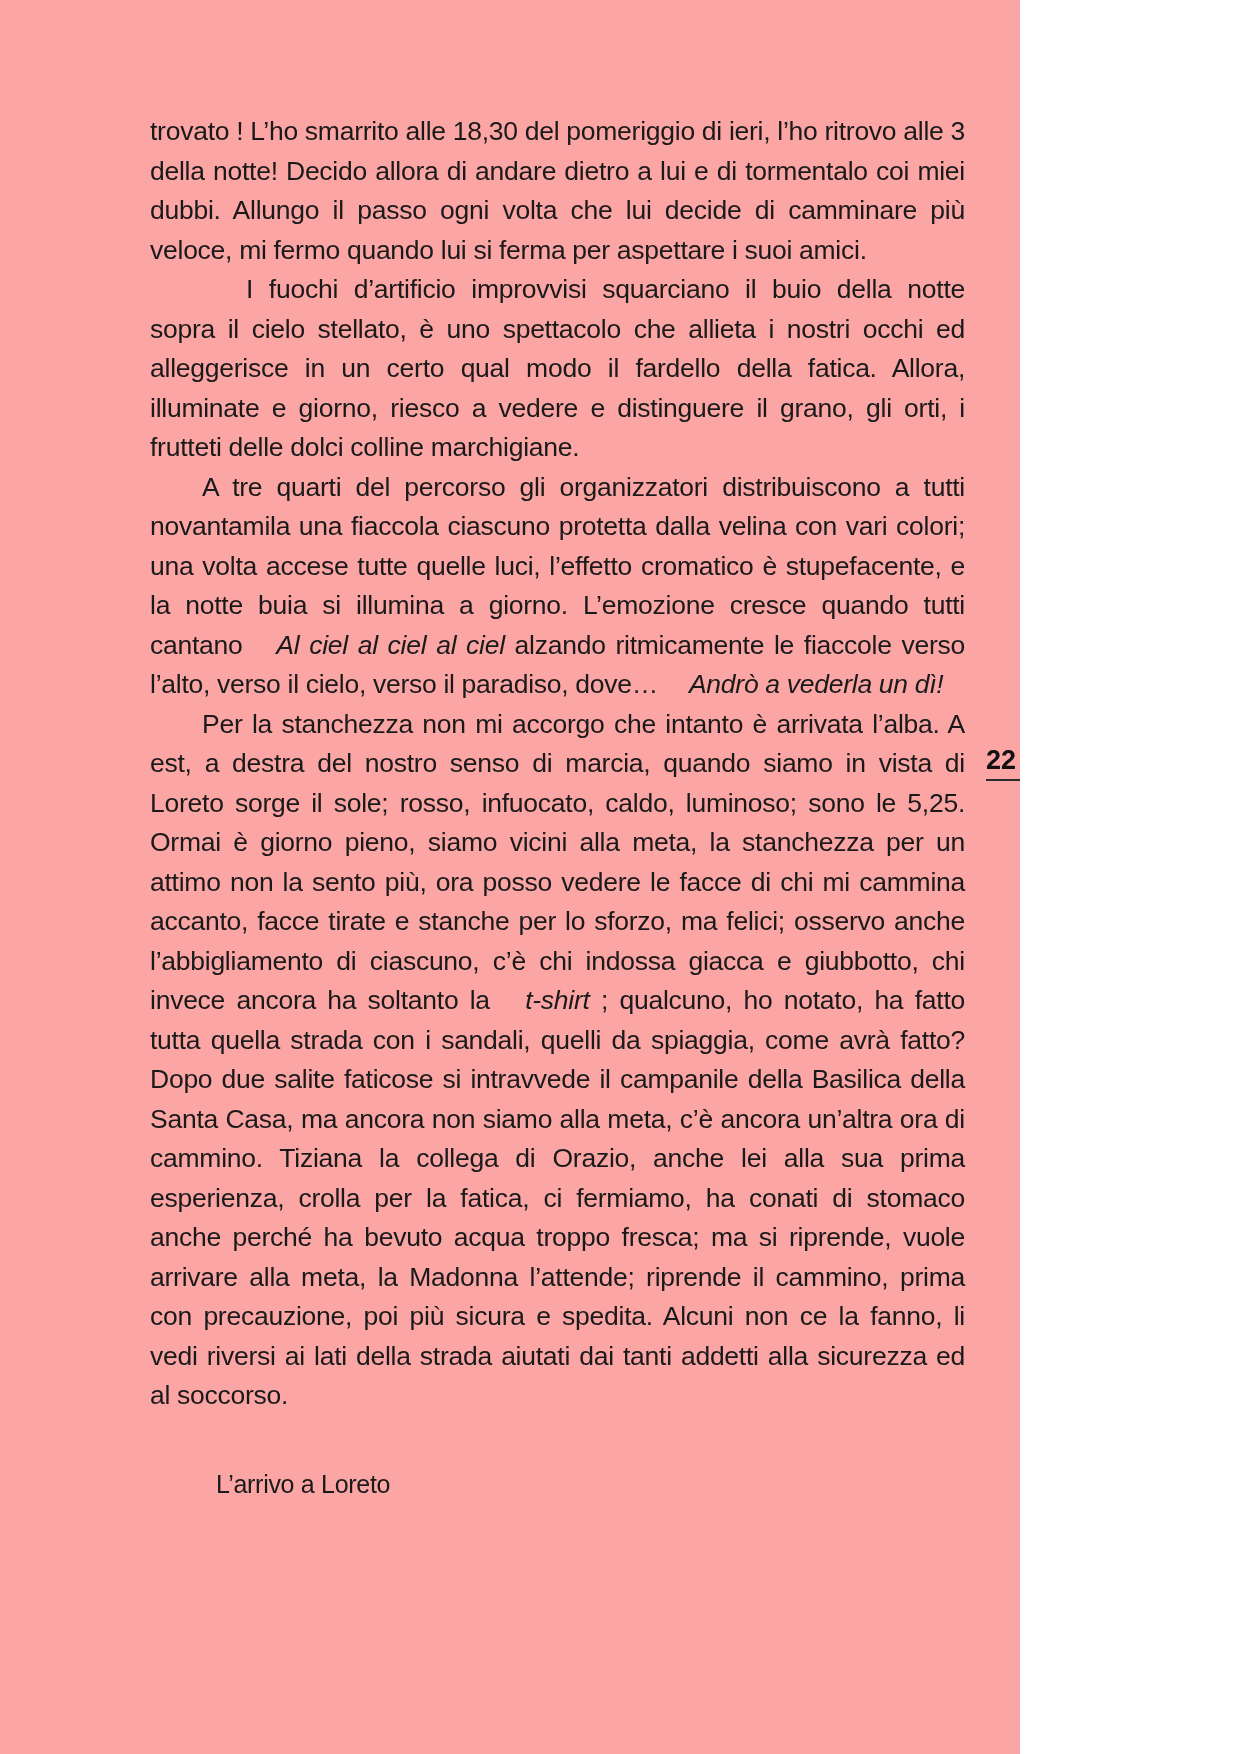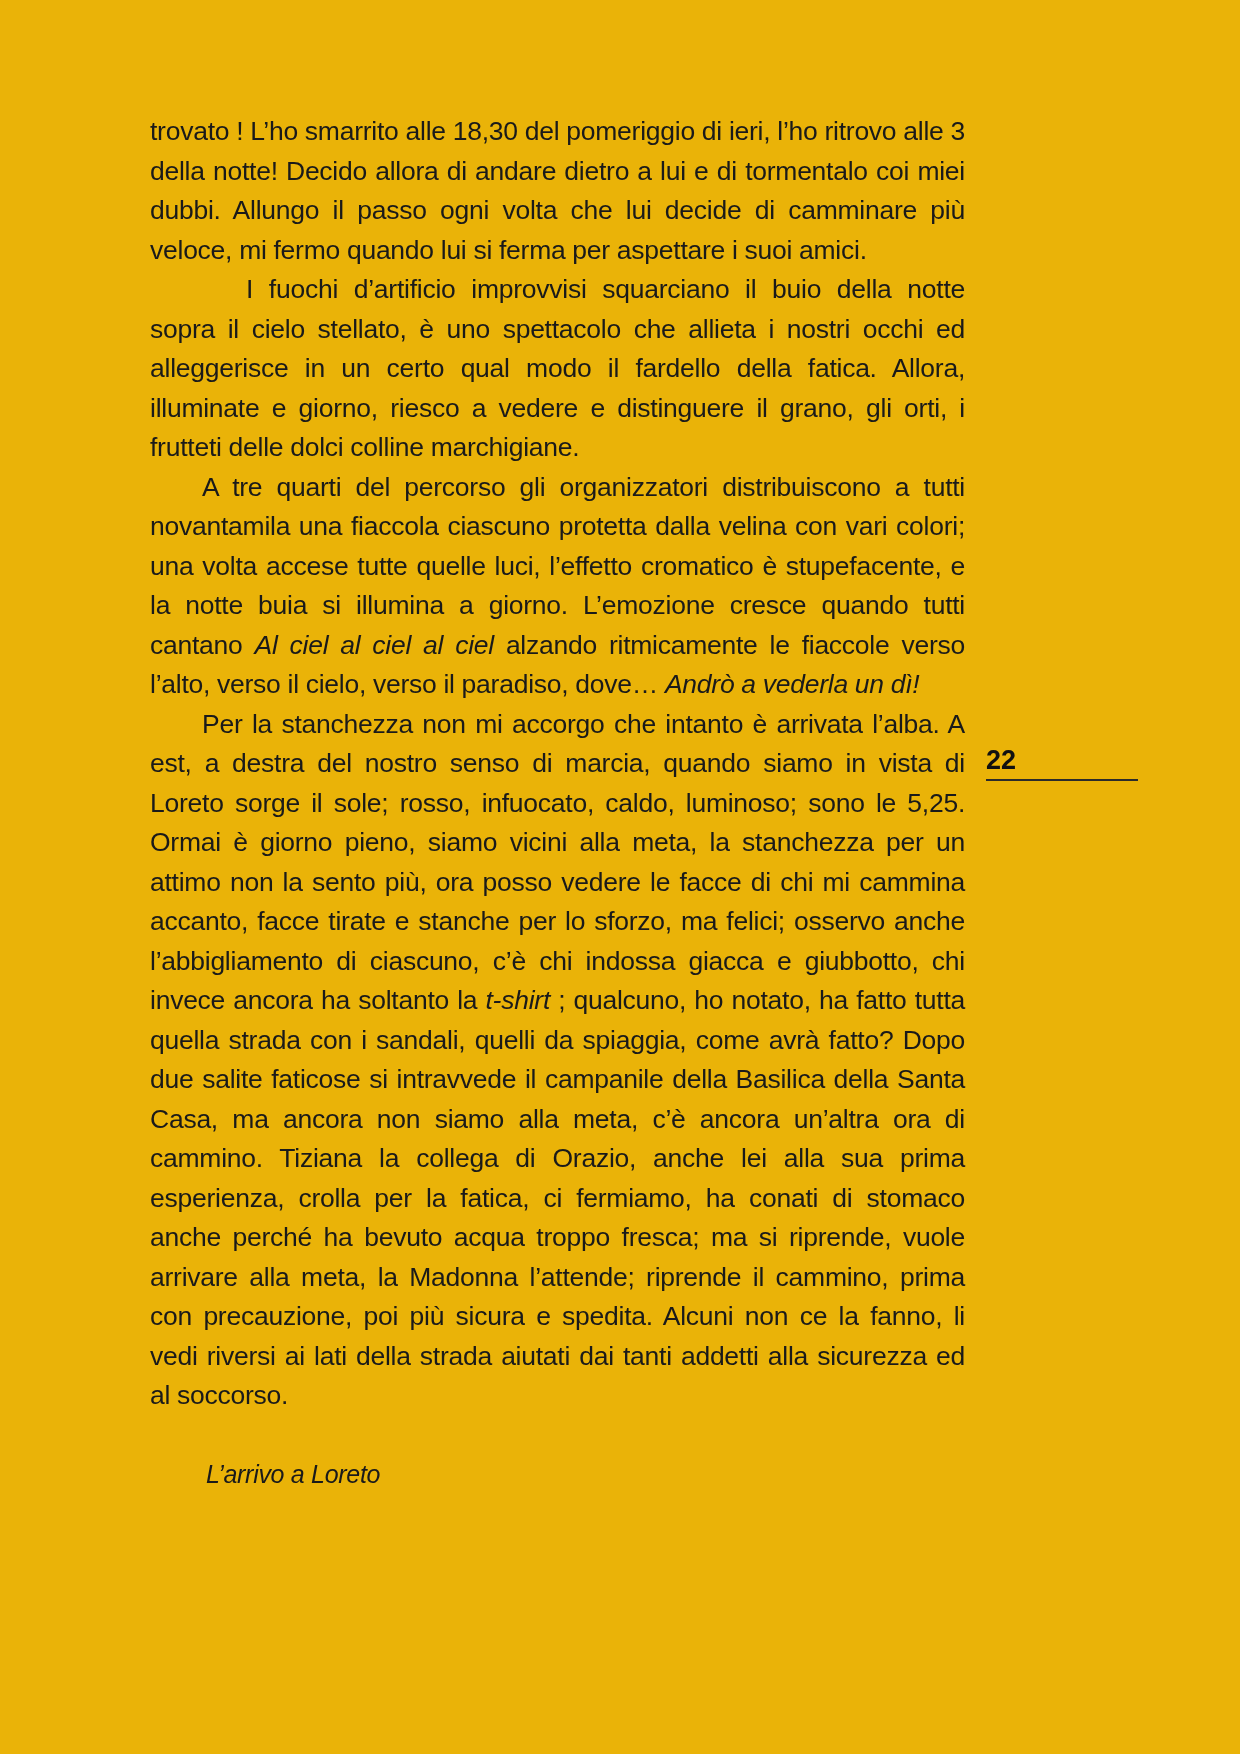--- a/index.html
+++ b/index.html
@@ -2,23 +2,23 @@
 <html><head>
 <meta charset="utf-8">
 <style>
   html, body {
     margin: 0;
     padding: 0;
     background: #ffffff;
   }
   .page {
     position: relative;
-    width: 1240px;
+    width: 1020px;
     height: 1754px;
-    background: #eab308;
+    background: #fca5a5;
     box-sizing: border-box;
     overflow: hidden;
     font-family: "Liberation Sans", sans-serif;
   }
   .text-column {
     position: absolute;
     left: 150px;
     top: 112px;
     width: 815px;
   }
@@ -35,29 +35,29 @@
     word-spacing: -0.2px;
     hyphens: none;
   }
   p.body-par.indent {
     text-indent: 52px;
   }
   p.body-par.indent-wide {
     text-indent: 96px;
   }
   em {
+    margin-left: 24px;
   }
   .subheading {
-    margin: 8px;
+    margin: 18px;
     padding: 0;
     font-family: "Liberation Sans", sans-serif;
     font-size: 25px;
     line-height: 39.5px;
     color: #1a1a1a;
-    font-style: italic;
     text-indent: 48px;
     letter-spacing: -0.3px;
   }
   .spacer-gap {
     height: 31px;
   }
   .folio-block {
     position: absolute;
     left: 986px;
     top: 745px;

